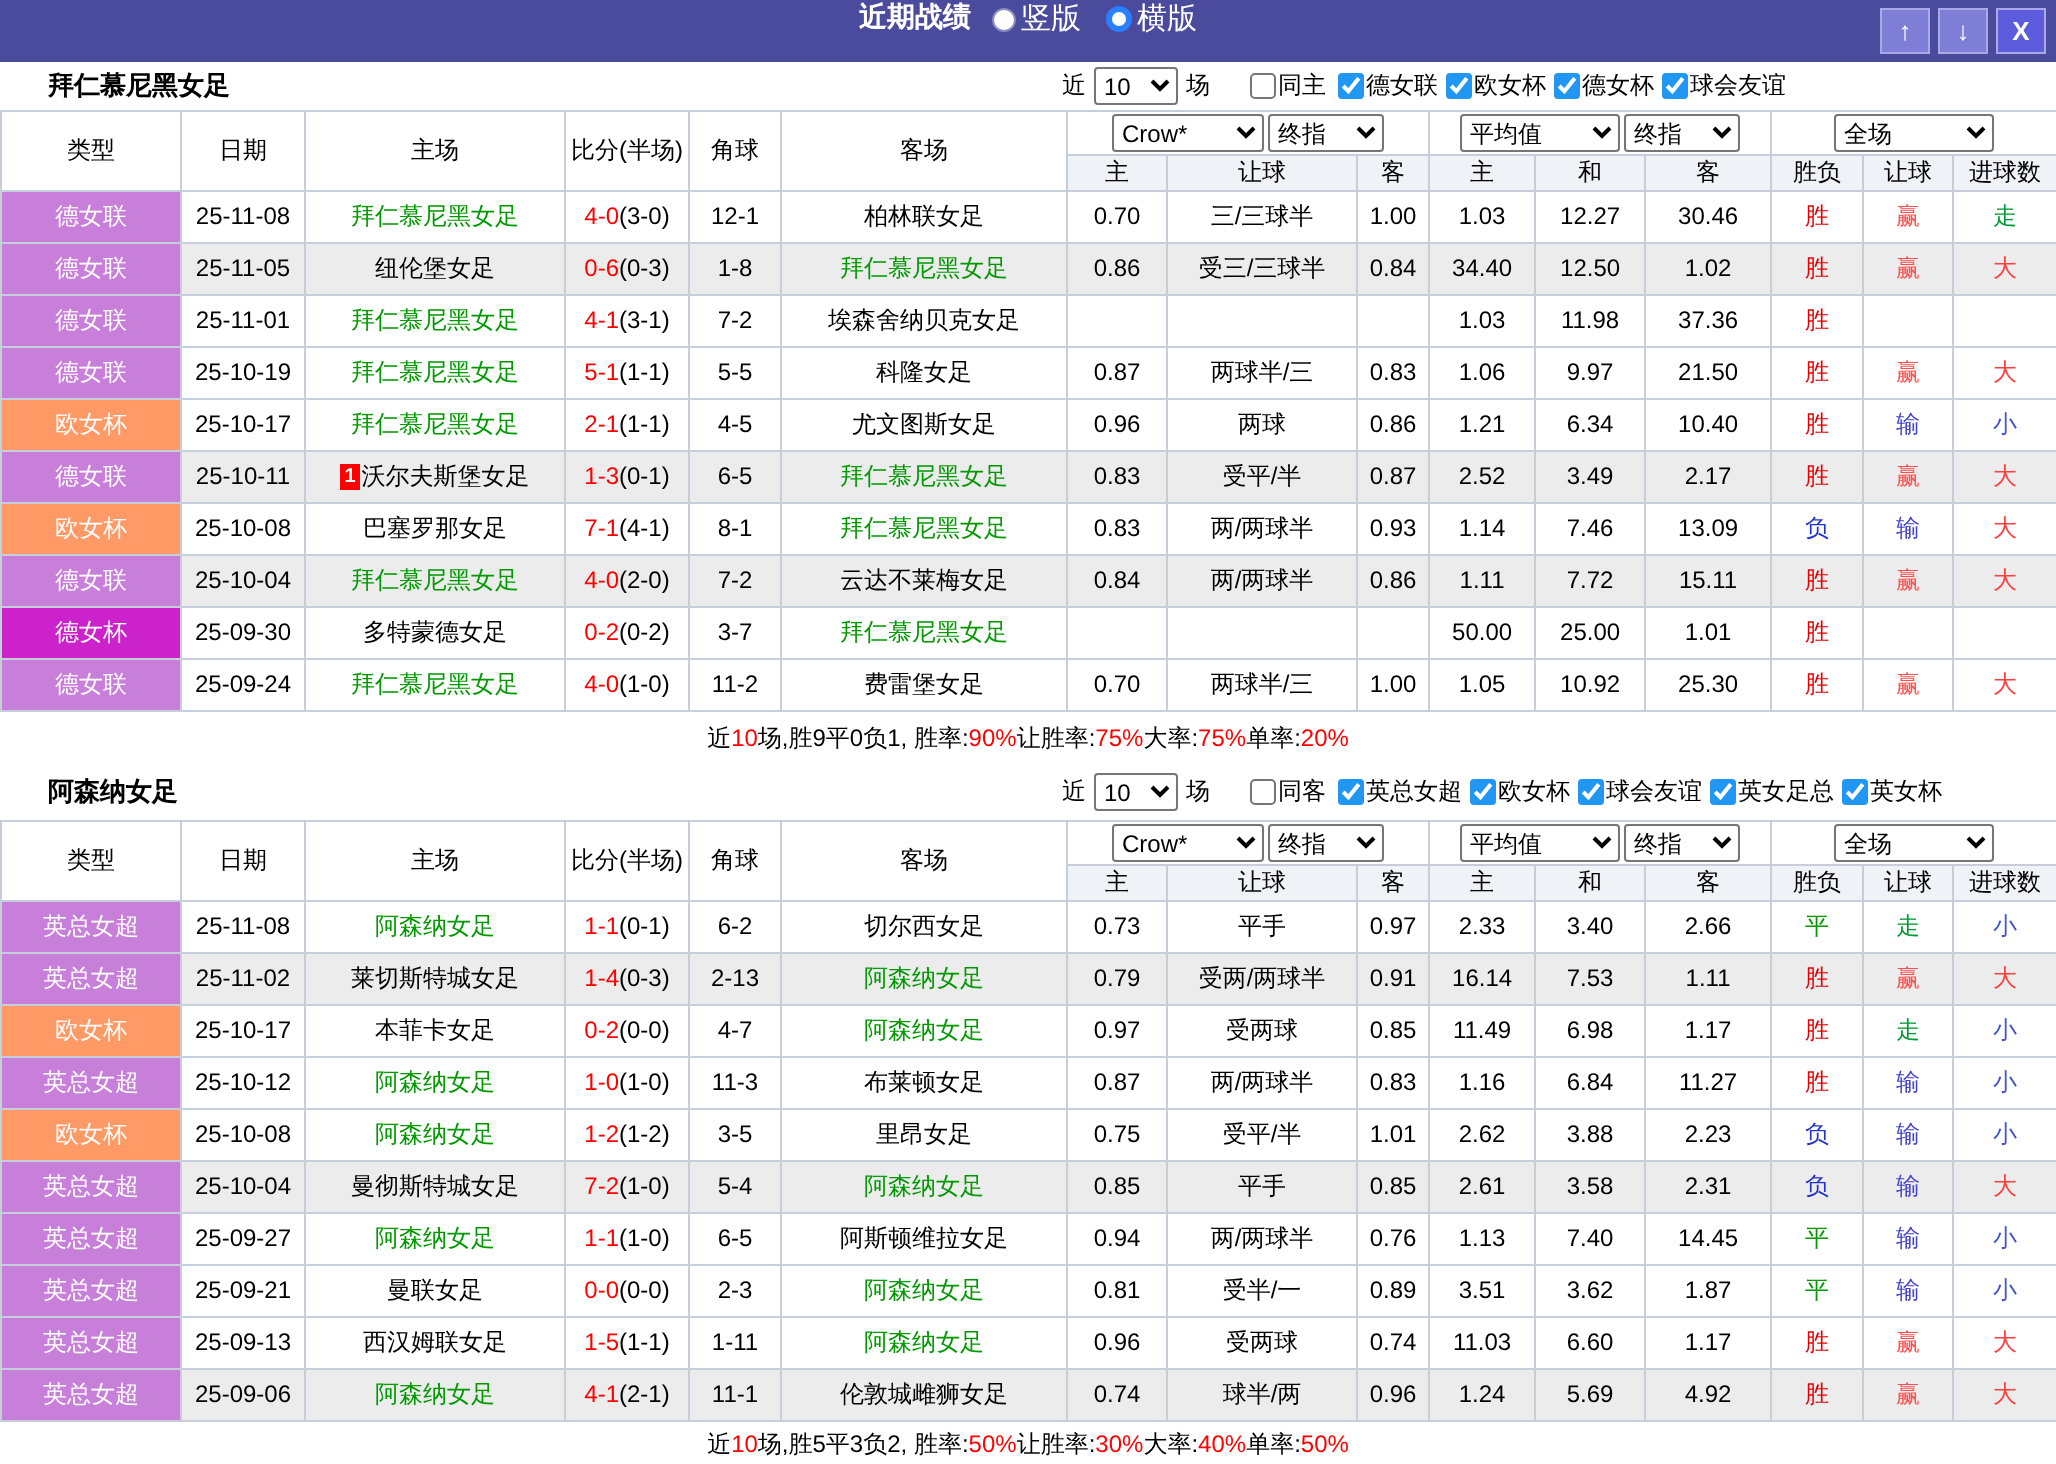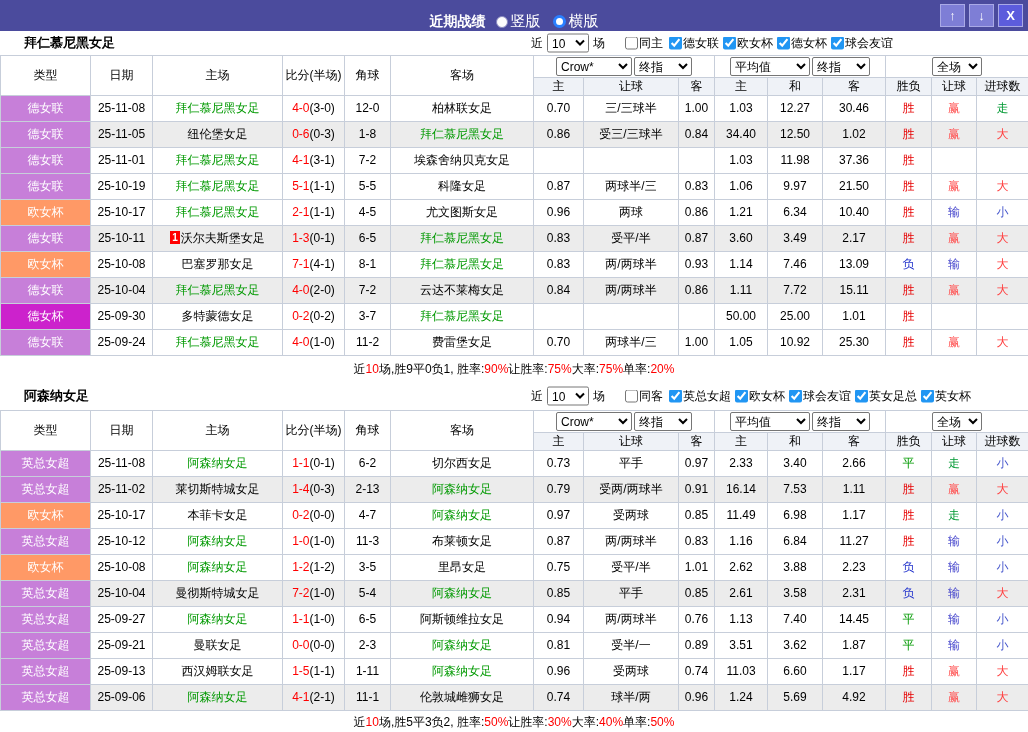--- a/index.html
+++ b/index.html
@@ -1,40 +1,40 @@
 <!DOCTYPE html>
 <html><head>
 <meta charset="utf-8">
 <style>
 *{box-sizing:border-box;margin:0;padding:0}
 html,body{width:1028px;height:732px;overflow:hidden;background:#fff;
   font-family:"Liberation Sans","DejaVu Sans",sans-serif;font-size:12px;color:#000}
 
 .titlebar{height:31px;background:#4b4b9d;position:relative}
-.title-center{position:absolute;left:0;right:0;top:0;bottom:0;display:flex;justify-content:center;align-items:flex-end;gap:10px;color:#fff}
+.title-center{position:absolute;left:0;right:0;top:0;bottom:0;display:flex;justify-content:center;align-items:flex-start;gap:10px;color:#fff}
 .window-title{font-size:14px;font-weight:bold}
 .radio-group{display:flex;align-items:center;gap:12px;font-size:15px}
 .radio-opt{display:flex;align-items:center;gap:3px;cursor:pointer;color:#fff}
 .radio-dot{width:12px;height:12px;border-radius:50%;background:#fdfdfd;border:1px solid #8a8ac0;display:inline-block}
 .radio-dot.sel{width:13px;height:13px;border:3px solid #2a7fff;background:#fff}
 .title-buttons{position:absolute;right:5px;top:4px;display:flex;gap:4px}
 .tbtn{width:25px;height:23px;background:#7e7ed6;border:1px solid #a9a9e6;color:#fff;font-weight:bold;
   font-size:13px;display:flex;align-items:center;justify-content:center;cursor:pointer}
 .tbtn.close{background:#5c5cdc}
 
 .section-head{position:relative;height:24px;background:#fff}
 .section-head.second{height:28px}
 .team-name{position:absolute;left:24px;top:50%;transform:translateY(-50%);font-weight:bold;font-size:13px}
 .filters{position:absolute;left:531px;top:50%;transform:translateY(-50%);display:flex;align-items:center;gap:4px;white-space:nowrap}
 .filters label{display:flex;align-items:center;gap:1px;cursor:pointer}
 .filters input[type=checkbox]{width:13px;height:13px;accent-color:#2196f3;margin:0}
 .filters label.venue{margin-left:16px;margin-right:2px}
 
 select{font-size:12px;height:19px;border:1px solid #767676;background:#fff;border-radius:2px;color:#000}
-.sel-count{width:42px}.sel-bk{width:76px}.sel-stage{width:58px}.sel-avg{width:80px}.sel-scope{width:50px}
+.sel-count{width:42px}.sel-bk{width:76px}.sel-stage{width:58px}.sel-avg{width:80px}.sel-scope{width:80px}
 
 table.grid{width:1028px;border-collapse:collapse;table-layout:fixed}
 .grid th,.grid td{border:1px solid #c7ceda;overflow:hidden;white-space:nowrap;text-align:center;padding:0;font-weight:normal}
 .grid tr.ddrow th{height:22px;background:#fff}
 .grid tr.subrow th{height:18px;background:#eff2f7}
 .grid th.lefthead{background:#d4dfec;font-size:12px}
 .ddwrap{display:flex;justify-content:center;align-items:flex-end;gap:2px}
 .grid tbody td{height:26px;line-height:25px;background:#fff}
 td.c-odds{background:#fcf7ec}
 td.c-avg{background:#e9f3f9}
@@ -163,21 +163,21 @@
         <th>让球</th>
         <th>进球数</th>
       </tr>
     </thead>
     <tbody id="tbody-0">
         <tr>
           <td class="c-type" style="background-color: rgb(199, 127, 217);">德女联</td>
           <td>25-11-08</td>
           <td><span class="hl">拜仁慕尼黑女足</span></td>
           <td><span class="score-main">4-0</span><span>(3-0)</span></td>
-          <td>12-0</td>
+          <td>12-1</td>
           <td><span class="">柏林联女足</span></td>
           <td class="c-odds">0.70</td>
           <td class="c-odds">三/三球半</td>
           <td class="c-odds">1.00</td>
           <td class="c-avg">1.03</td>
           <td class="c-avg">12.27</td>
           <td class="c-avg">30.46</td>
           <td style="color: rgb(230, 0, 0);">胜</td>
           <td style="color: rgb(255, 80, 80);">赢</td>
           <td style="color: rgb(0, 153, 51);">走</td>
@@ -253,21 +253,21 @@
         <tr class="shaded">
           <td class="c-type" style="background-color: rgb(199, 127, 217);">德女联</td>
           <td>25-10-11</td>
           <td><span class="prefix-badge">1</span><span class="">沃尔夫斯堡女足</span></td>
           <td><span class="score-main">1-3</span><span>(0-1)</span></td>
           <td>6-5</td>
           <td><span class="hl">拜仁慕尼黑女足</span></td>
           <td class="c-odds">0.83</td>
           <td class="c-odds">受平/半</td>
           <td class="c-odds">0.87</td>
-          <td class="c-avg">3.60</td>
+          <td class="c-avg">2.52</td>
           <td class="c-avg">3.49</td>
           <td class="c-avg">2.17</td>
           <td style="color: rgb(230, 0, 0);">胜</td>
           <td style="color: rgb(255, 80, 80);">赢</td>
           <td style="color: rgb(255, 64, 64);">大</td>
         </tr>
         <tr>
           <td class="c-type" style="background-color: rgb(255, 153, 102);">欧女杯</td>
           <td>25-10-08</td>
           <td><span class="">巴塞罗那女足</span></td>

